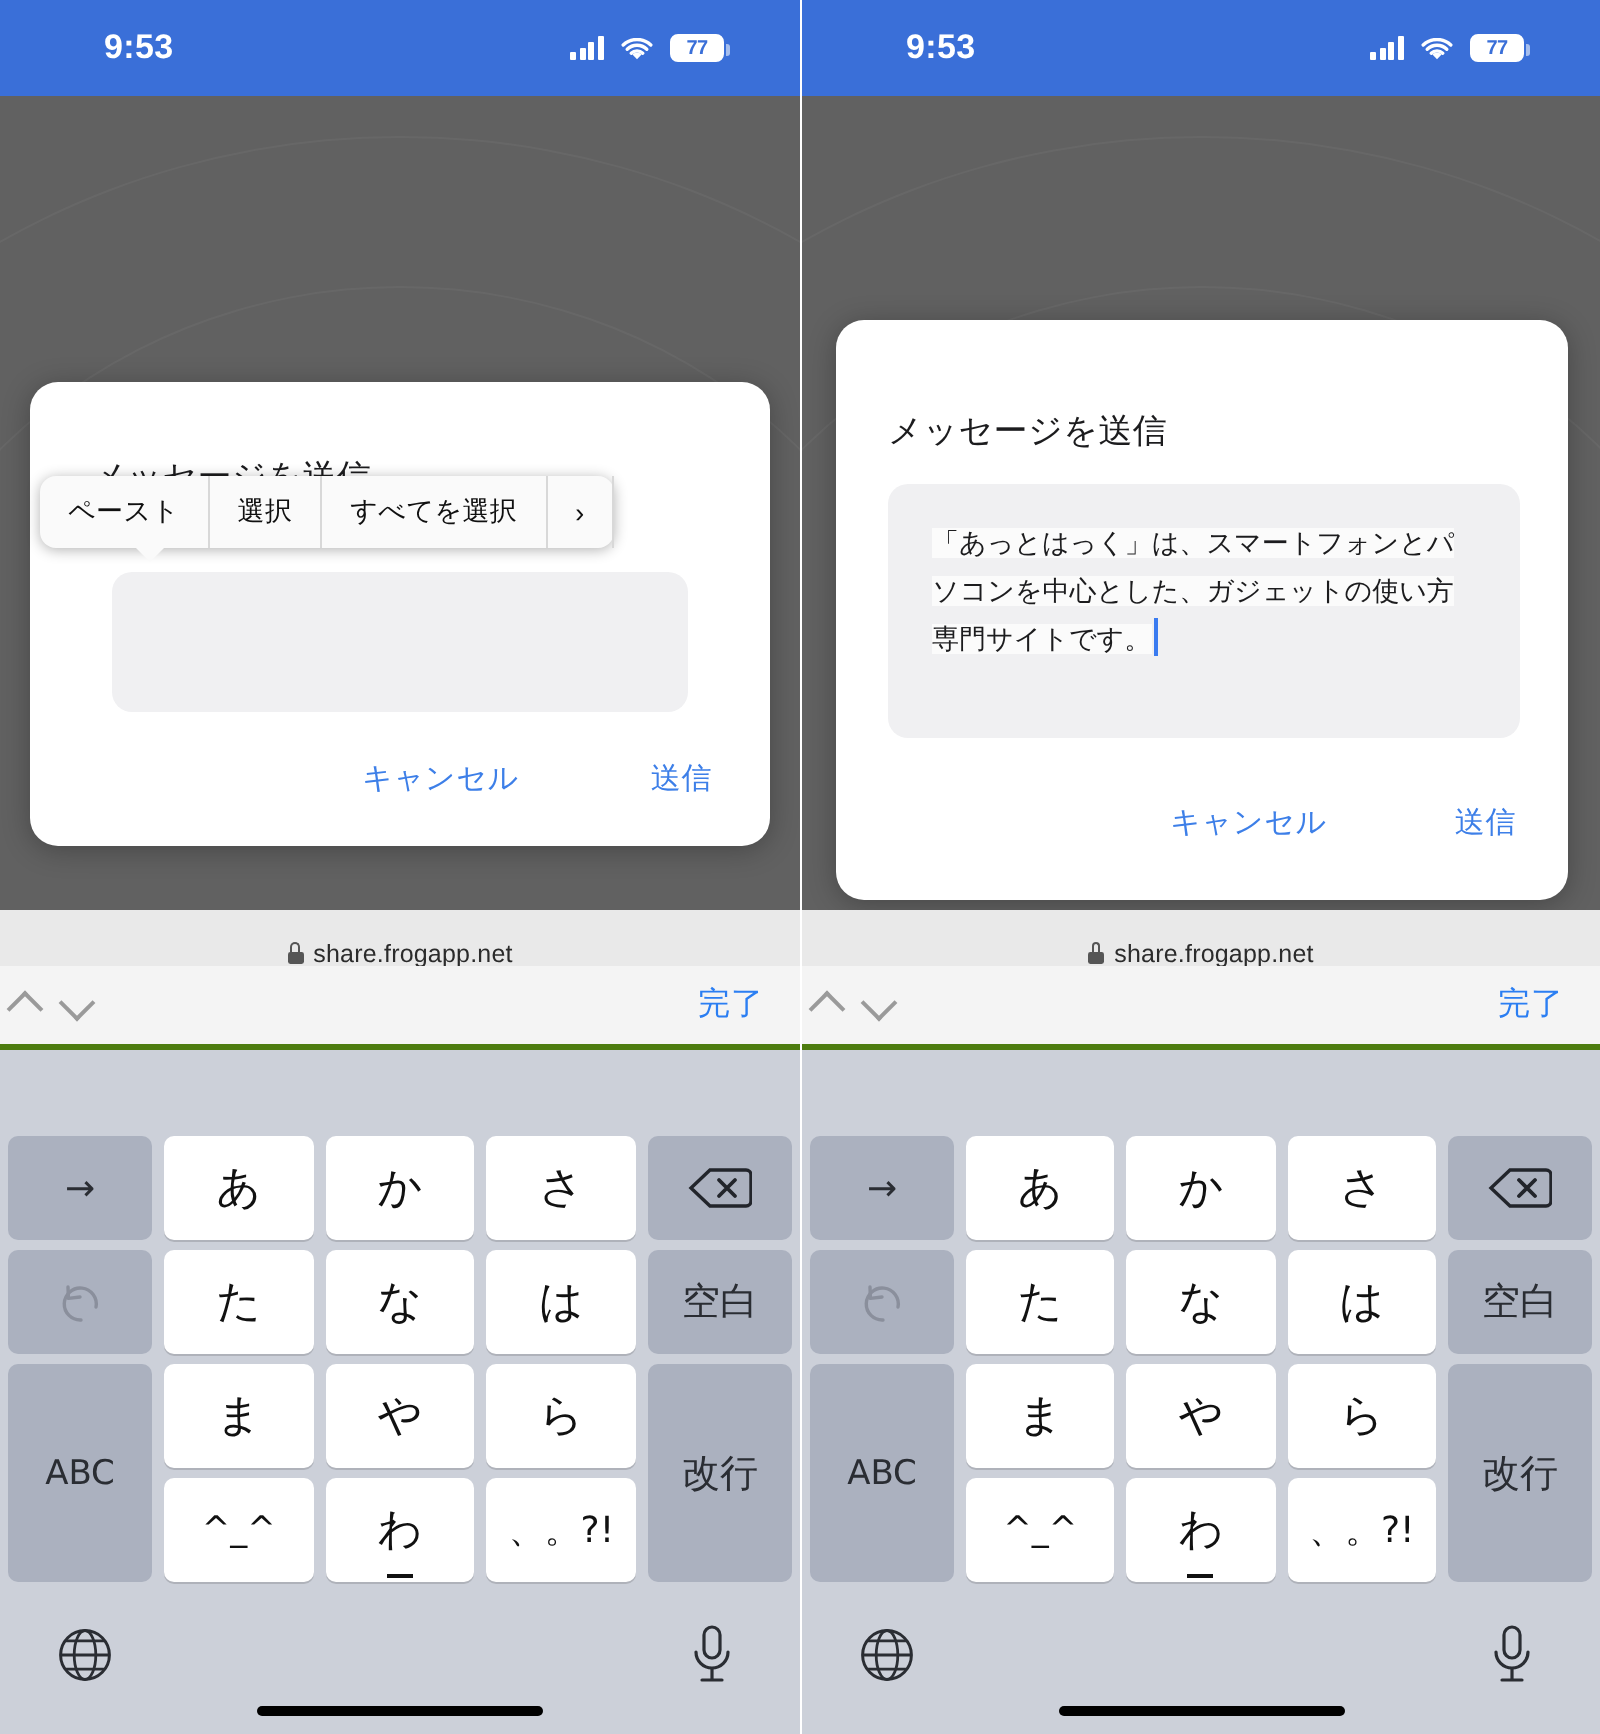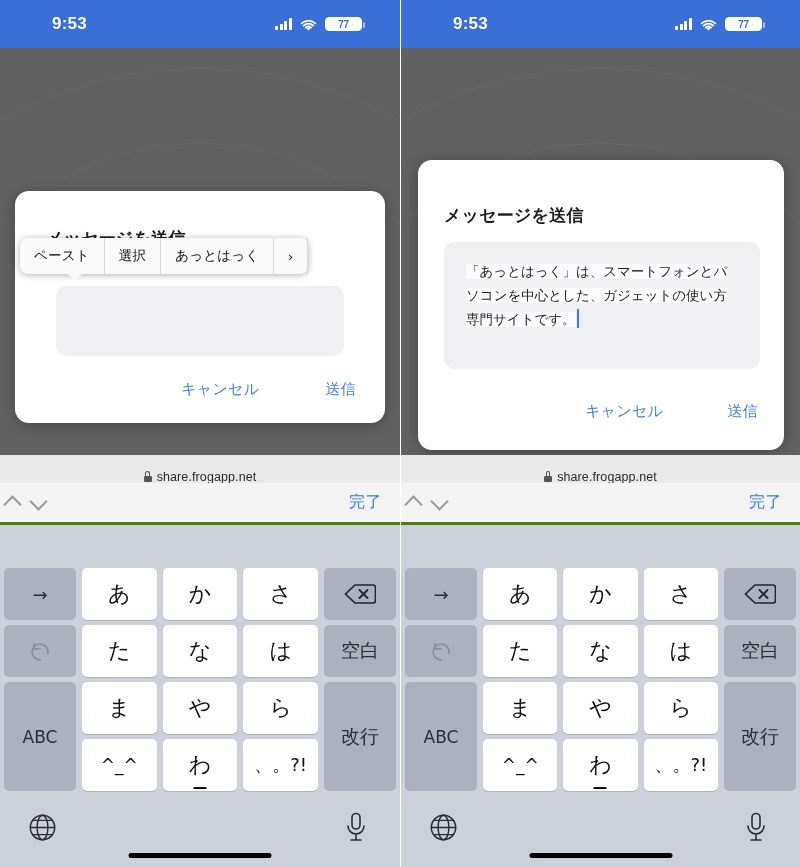--- a/index.html
+++ b/index.html
@@ -25,21 +25,21 @@
   .status-icons {
     position:absolute; right:38px; top:50%; transform:translateY(-50%);
     display:flex; align-items:center; gap:8px;
   }
   .sig { display:flex; align-items:flex-end; gap:1.6px; height:12px; }
   .sig i { width:3px; background:#fff; border-radius:.5px; display:block; }
   .sig i:nth-child(1){height:4px;} .sig i:nth-child(2){height:6.5px;}
   .sig i:nth-child(3){height:9px;} .sig i:nth-child(4){height:12px;}
   .wifi { width:17px; height:12px; position:relative; }
   .batt {
-    width:37px; height:14px; border:1.6px solid #fff; border-radius:4px;
+    width:27px; height:14px; border:1.6px solid #fff; border-radius:4px;
     position:relative; display:flex; align-items:center; justify-content:center;
     background:#fff;
   }
   .batt .lvl {
     position:absolute; left:0; top:0; bottom:0; width:77%;
     background:#fff; border-radius:2.4px;
   }
   .batt .cap {
     position:absolute; right:-4px; top:4px; width:2.4px; height:6px;
     background:#fff; border-radius:0 1.5px 1.5px 0; opacity:.55;
@@ -61,21 +61,21 @@
   .arc.a1 { width:760px; height:700px; left:-180px; top:20px; }
   .arc.a2 { width:560px; height:540px; left:-80px; top:95px; }
   .arc.a3 { width:1000px; height:880px; left:-300px; top:-60px; }
 
   
   .dialog {
     position:absolute; background:#fff; border-radius:14px;
     box-shadow:0 2px 14px rgba(0,0,0,.28);
   }
   .dialog-title {
-    font-size:17px; color:#1c1c1e; font-weight:700;
+    font-size:17px; color:#1c1c1e; font-weight:400;
     letter-spacing:.2px;
   }
   .dialog-field {
     background:#f0f0f2; border-radius:10px;
   }
   .field-text {
     font-size:13.5px; line-height:24px; color:#1c1c1e;
     word-break:break-all; position:relative;
   }
   .field-text .hl { background:#fbfbfb; box-decoration-break:clone;
@@ -239,21 +239,21 @@
         <div class="dialog-field"></div>
         <div class="dialog-actions">
           <button class="dlg-btn">キャンセル</button>
           <button class="dlg-btn">送信</button>
         </div>
       </div>
 
       <div class="ctx-menu">
         <div class="ctx-item">ペースト</div>
         <div class="ctx-item">選択</div>
-        <div class="ctx-item">あっとはっく</div>
+        <div class="ctx-item">すべてを選択</div>
         <div class="ctx-item">›</div>
         <div class="ctx-tail"></div>
       </div>
     </div>
 
     <div class="url-bar">
       <span class="lock-ico">
           <span class="body"></span>
           <span class="sh"></span>
         </span>

